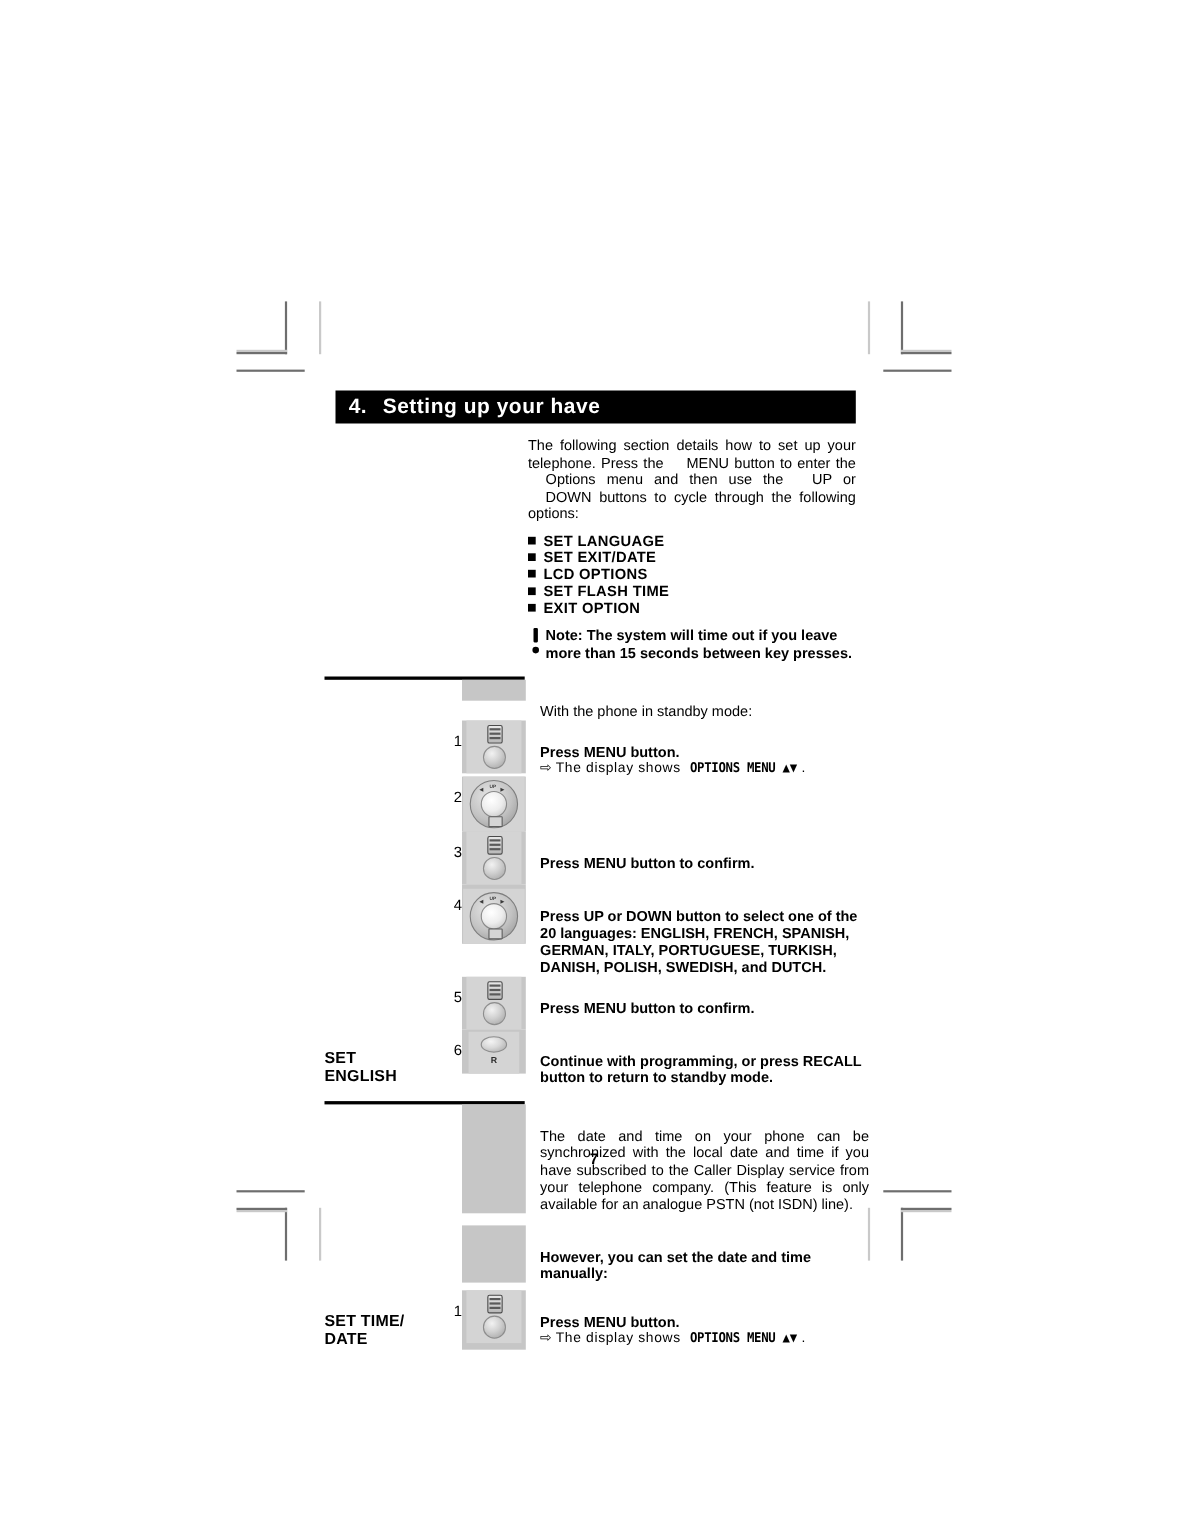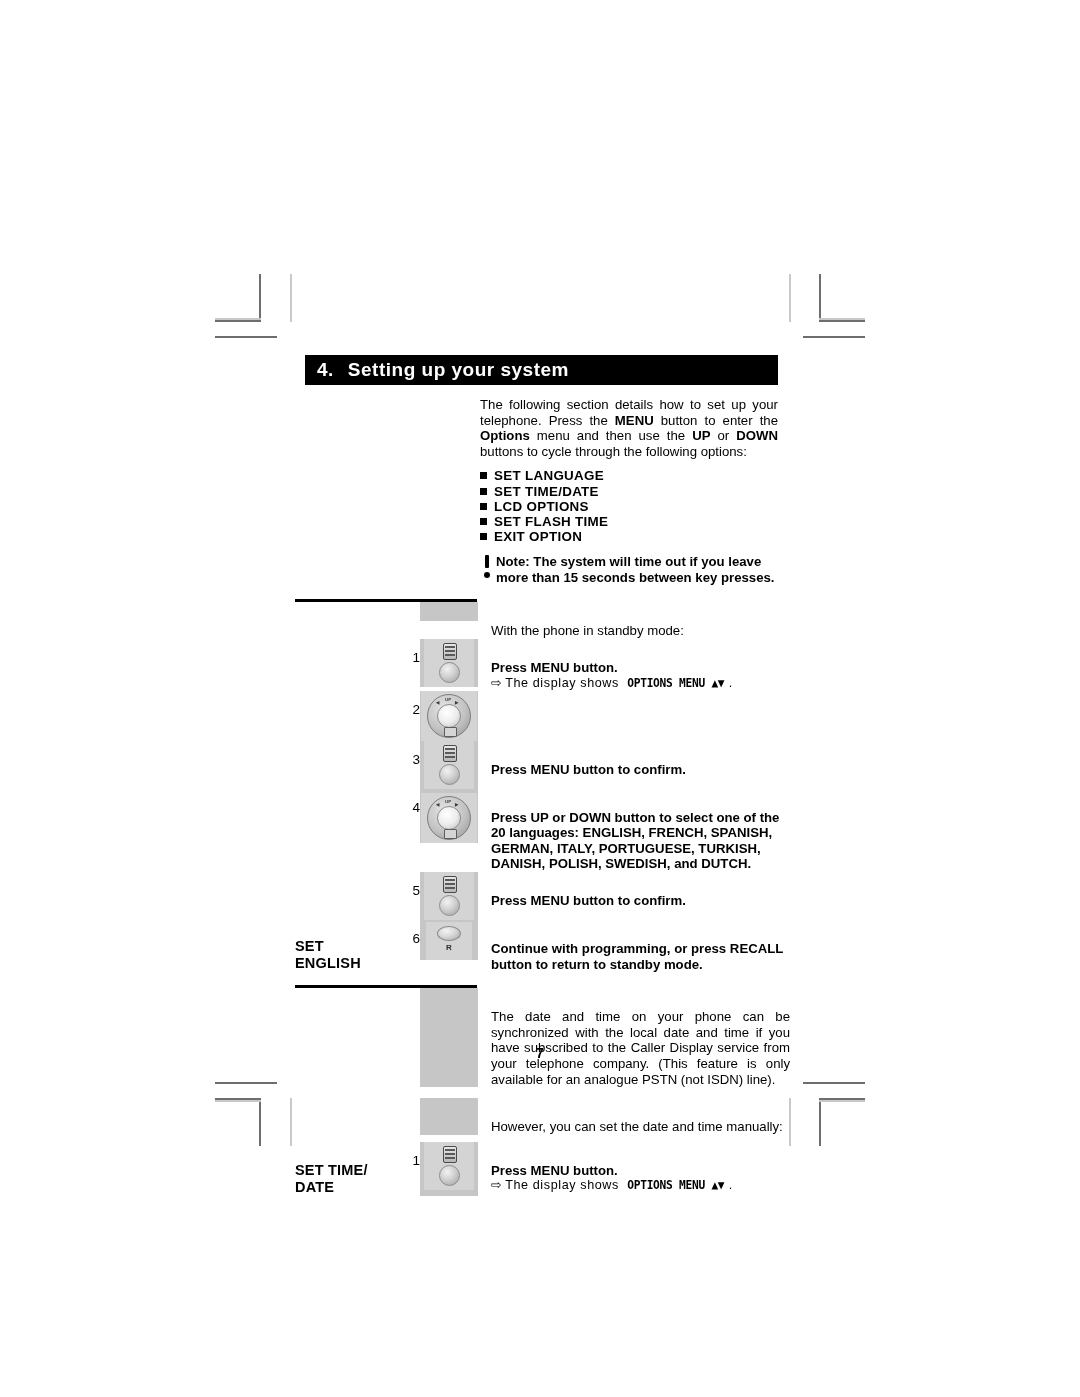--- a/index.html
+++ b/index.html
@@ -90,21 +90,21 @@
     margin-left: 190px;
     width: 298px;
     margin-top: 12px;
   }
   .intro p {
     margin: 0;
     font-size: 13.2px;
     line-height: 15.6px;
     text-align: justify;
   }
-  .intro p b { font-weight: bold; }
+  .intro p b { font-weight: normal; margin-left: 16px; }
 
   .optlist {
     margin: 9px 0 0 0;
     padding: 0;
     list-style: none;
   }
   .optlist li {
     font-size: 13.4px;
     font-weight: bold;
     line-height: 15.2px;
@@ -340,29 +340,29 @@
 <div class="cropmark cm-v  cm-br-v"></div>
 <div class="cropmark cm-h  cm-br-h"></div>
 <div class="cropmark cm-h-lt cm-br-hl"></div>
 <div class="cropmark cm-v-lt cm-br-vx"></div>
 <div class="cropmark cm-h  cm-br-tick"></div>
 
 <div class="page">
 
   <div class="chapter-bar">
     <span class="chapter-num">4.</span>
-    <span class="chapter-title">Setting up your system</span>
+    <span class="chapter-title">Setting up your have</span>
   </div>
 
   <div class="intro">
     <p><span>The following section details how to set up your telephone. Press the </span><b>MENU</b><span> button to enter the </span><b>Options</b><span> menu and then use the </span><b>UP</b><span> or </span><b>DOWN</b><span> buttons to cycle through the following options:</span></p>
 
     <ul class="optlist">
       <li><span class="sq"></span><span>SET LANGUAGE</span></li>
-      <li><span class="sq"></span><span>SET TIME/DATE</span></li>
+      <li><span class="sq"></span><span>SET EXIT/DATE</span></li>
       <li><span class="sq"></span><span>LCD OPTIONS</span></li>
       <li><span class="sq"></span><span>SET FLASH TIME</span></li>
       <li><span class="sq"></span><span>EXIT OPTION</span></li>
     </ul>
 
     <div class="note">
       <div class="note-bang">
         <div class="bar"></div>
           <div class="dot"></div>
       </div>
@@ -499,21 +499,21 @@
       <div style="flex:1 1 auto;">
 
         <div class="row">
           <div class="step-num"></div>
           <div style="width:58px;flex:0 0 58px;background:#c6c6c6;align-self:stretch;"></div>
           <div class="step-text">
             <p class="leadin justify">The date and time on your phone can be synchronized with the local date and time if you have subscribed to the Caller Display service from your telephone company. (This feature is only available for an analogue PSTN (not ISDN) line).</p>
           </div>
         </div>
 
-        <div class="row" style="margin-top:11px;">
+        <div class="row" style="margin-top:11px;font-weight:bold;">
           <div class="step-num"></div>
           <div style="width:58px;flex:0 0 58px;background:#c6c6c6;align-self:stretch;"></div>
           <div class="step-text">
             <p class="leadin">However, you can set the date and time manually:</p>
           </div>
         </div>
 
         <div class="row" style="margin-top:7px;">
           <div class="step-num">1</div>
           <div style="width:58px;flex:0 0 58px;background:#c6c6c6;display:flex;align-items:center;justify-content:center;padding-bottom:6px;box-sizing:border-box;">

